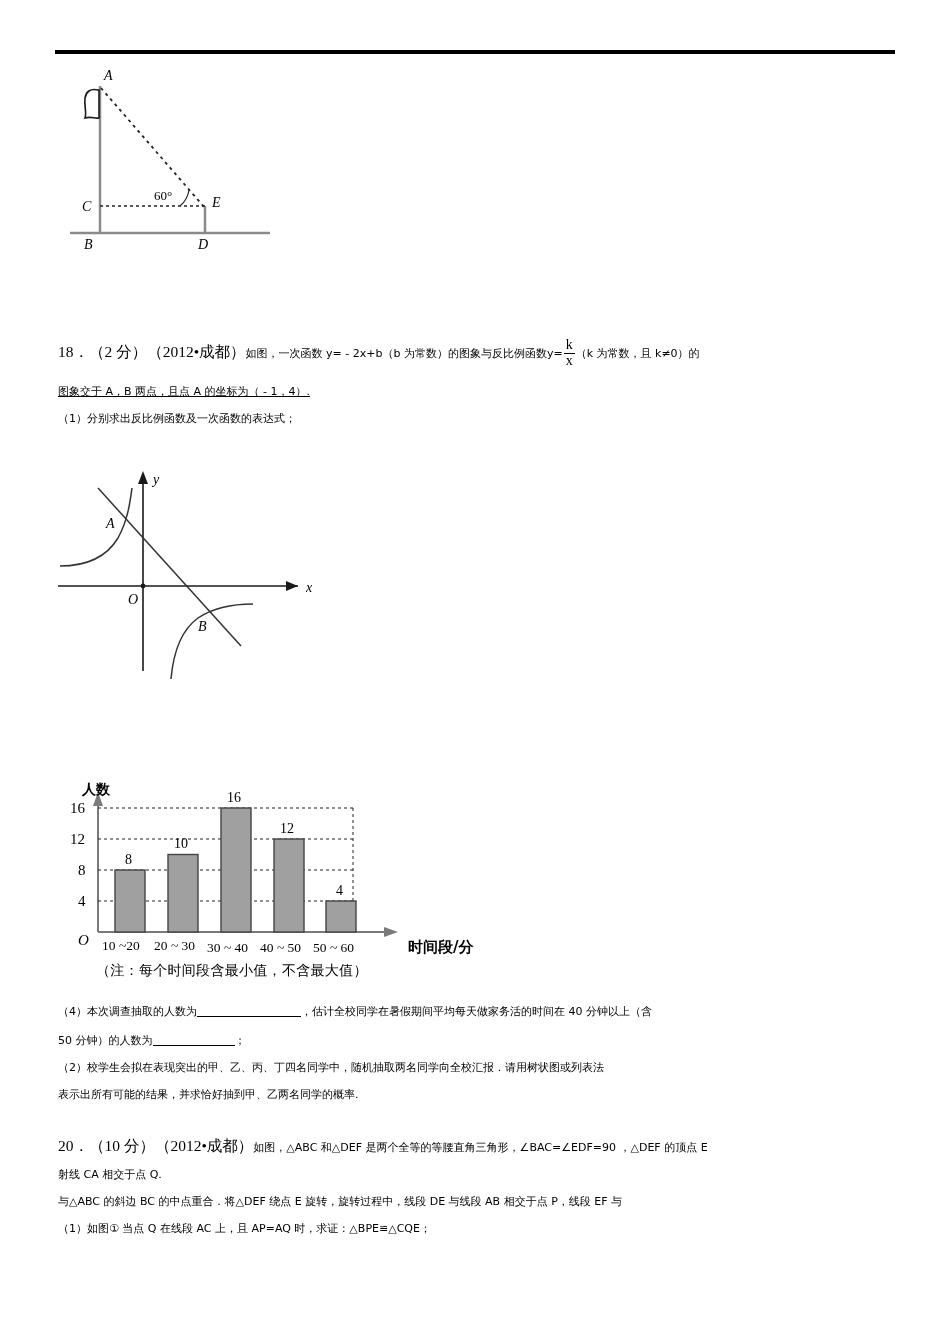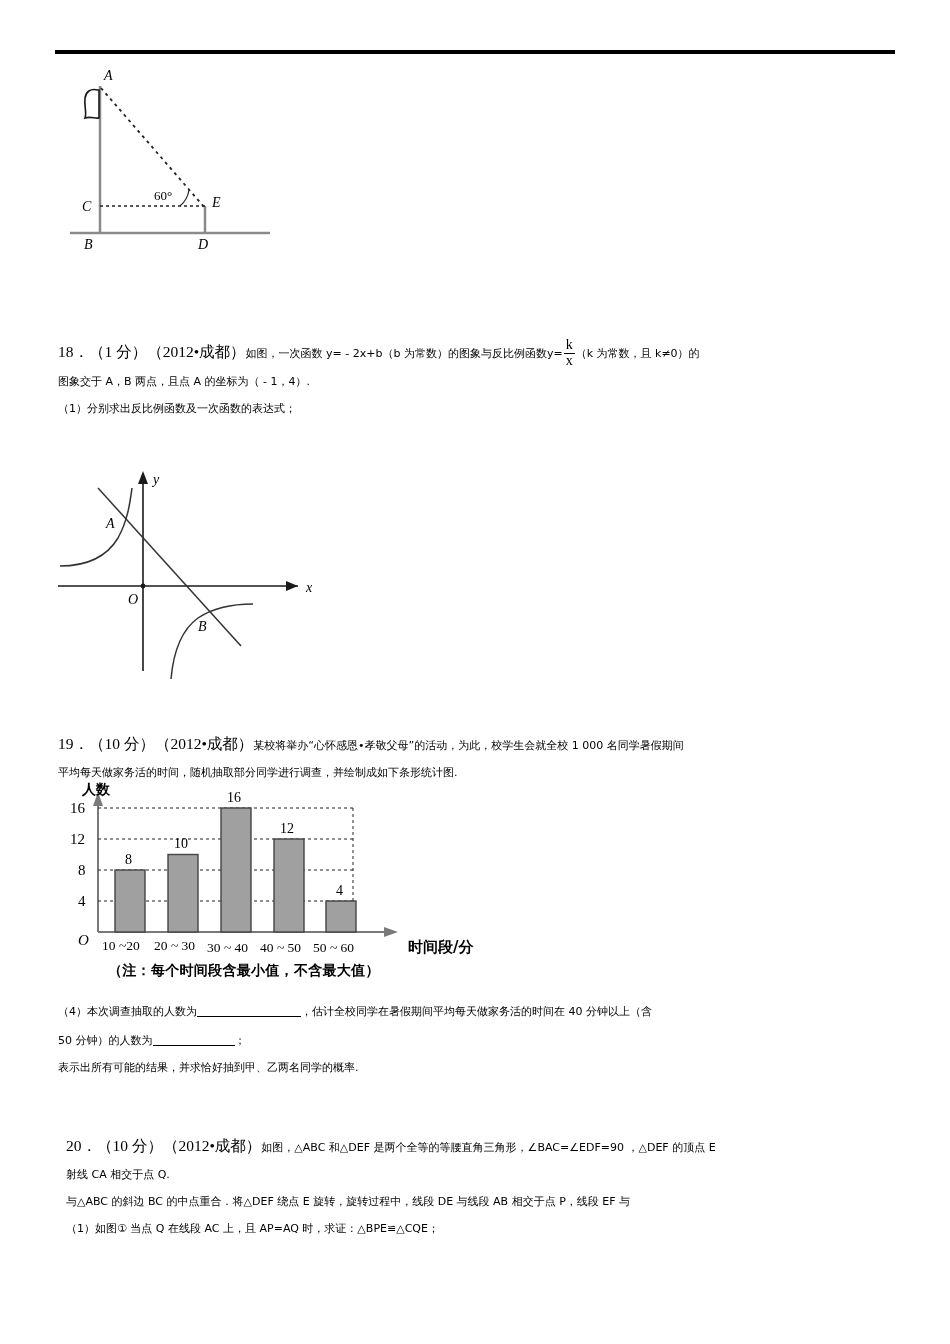--- a/index.html
+++ b/index.html
@@ -67,25 +67,25 @@
   
   .fig-flag { position: absolute; left: 60px; top: 58px; width: 320px; height: 230px; }
 
   
   .fig-axes { position: absolute; left: 58px; top: 466px; width: 300px; height: 215px; }
 
   
   .fig-chart { position: absolute; left: 58px; top: 782px; width: 450px; height: 205px; }
   .chart-note {
     position: absolute;
-    left: 108px;
+    left: 96px;
     top: 962px;
     font-family: "DejaVu Sans", "Liberation Sans", sans-serif;
     font-size: 14px;
-    font-weight: bold;
+    font-weight: normal;
     letter-spacing: 0.3px;
   }
   svg text {
     font-family: "Liberation Serif", "DejaVu Serif", serif;
   }
   svg text.cnlbl {
     font-family: "DejaVu Sans", "Liberation Sans", sans-serif;
     font-weight: bold;
   }
 </style>
@@ -117,23 +117,23 @@
       <text x="24" y="191" font-size="14" font-style="italic">B</text>
       <text x="22" y="153" font-size="14" font-style="italic">C</text>
       <text x="138" y="191" font-size="14" font-style="italic">D</text>
       <text x="152" y="149" font-size="14" font-style="italic">E</text>
       <text x="94" y="142" font-size="13">60°</text>
     </svg>
   </div>
 
   <div class="qblock" style="top: 338px;">
     <div class="qline">
-      <span>18</span><span>．</span><span>（1 分）</span><span>（2012•成都）</span><span class="cn">如图，一次函数 y= - 2x+b（b 为常数）的图象与反比例函数y=</span><span class="frac"><span class="num">k</span><span class="den">x</span></span><span class="cn">（k 为常数，且 k≠0）的</span>
-    </div>
-    <div class="qline cn" style="">图象交于 A，B 两点，且点 A 的坐标为（ - 1，4）.</div>
+      <span>18</span><span>．</span><span>（2 分）</span><span>（2012•成都）</span><span class="cn">如图，一次函数 y= - 2x+b（b 为常数）的图象与反比例函数y=</span><span class="frac"><span class="num">k</span><span class="den">x</span></span><span class="cn">（k 为常数，且 k≠0）的</span>
+    </div>
+    <div class="qline cn" style="margin-top:10px;text-decoration:underline;">图象交于 A，B 两点，且点 A 的坐标为（ - 1，4）.</div>
     <div class="qline cn">（1）分别求出反比例函数及一次函数的表达式；</div>
   </div>
 
   <div class="fig-axes">
     <svg width="300" height="215" viewBox="0 0 300 215" xmlns="http://www.w3.org/2000/svg">
 
       <line x1="0" y1="120" x2="240" y2="120" stroke="#1a1a1a" stroke-width="1.6"></line>
       <polygon points="240,120 228,115 228,125" fill="#1a1a1a"></polygon>
 
       <line x1="85" y1="205" x2="85" y2="8" stroke="#1a1a1a" stroke-width="1.6"></line>
@@ -148,26 +148,20 @@
       <line x1="40" y1="22" x2="183" y2="180" stroke="#333" stroke-width="1.5"></line>
 
       <text x="95" y="18" font-size="14" font-style="italic">y</text>
       <text x="248" y="126" font-size="14" font-style="italic">x</text>
       <text x="70" y="138" font-size="14" font-style="italic">O</text>
       <text x="48" y="62" font-size="14" font-style="italic">A</text>
       <text x="140" y="165" font-size="14" font-style="italic">B</text>
     </svg>
   </div>
 
-  <div class="qblock" style="top: 730px;">
-    <div class="qline">
-      <span>19</span><span>．</span><span>（10 分）</span><span>（2012•成都）</span><span class="cn">某校将举办“心怀感恩•孝敬父母”的活动，为此，校学生会就全校 1 000 名同学暑假期间</span>
-    </div>
-    <div class="qline cn">平均每天做家务活的时间，随机抽取部分同学进行调查，并绘制成如下条形统计图.</div>
-  </div>
 
   <div class="fig-chart">
     <svg width="450" height="205" viewBox="0 0 450 205" xmlns="http://www.w3.org/2000/svg">
 
       <line x1="40" y1="150" x2="40" y2="18" stroke="#7a7a7a" stroke-width="2"></line>
       <polygon points="40,10 35,24 45,24" fill="#7a7a7a"></polygon>
 
       <line x1="40" y1="150" x2="330" y2="150" stroke="#7a7a7a" stroke-width="2"></line>
       <polygon points="340,150 326,145 326,155" fill="#7a7a7a"></polygon>
 
@@ -210,24 +204,25 @@
 
   <div class="chart-note">（注：每个时间段含最小值，不含最大值）</div>
 
   <div class="qblock" style="top: 996px;">
     <div class="qline">
       <span class="cn">（4）本次调查抽取的人数为</span><span class="blank-line blank-w1"></span><span class="cn">，估计全校同学在暑假期间平均每天做家务活的时间在 40 分钟以上（含</span>
     </div>
     <div class="qline">
       <span class="cn">50 分钟）的人数为</span><span class="blank-line blank-w2"></span><span class="cn">；</span>
     </div>
+    <div class="qline cn">（2）校学生会拟在表现突出的甲、乙、丙、丁四名同学中，随机抽取两名同学向全校汇报．请用树状图或列表法</div>
     <div class="qline cn">表示出所有可能的结果，并求恰好抽到甲、乙两名同学的概率.</div>
   </div>
 
-  <div class="qblock" style="top: 1132px; margin-left: 8px;">
+  <div class="qblock" style="top: 1132px;">
     <div class="qline">
       <span>20</span><span>．</span><span>（10 分）</span><span>（2012•成都）</span><span class="cn">如图，△ABC 和△DEF 是两个全等的等腰直角三角形，∠BAC=∠EDF=90 ，△DEF 的顶点 E</span>
     </div>
     <div class="qline cn">射线 CA 相交于点 Q.</div>
     <div class="qline cn">与△ABC 的斜边 BC 的中点重合．将△DEF 绕点 E 旋转，旋转过程中，线段 DE 与线段 AB 相交于点 P，线段 EF 与</div>
     <div class="qline cn">（1）如图① 当点 Q 在线段 AC 上，且 AP=AQ 时，求证：△BPE≌△CQE；</div>
   </div>
 
 </div>
 

